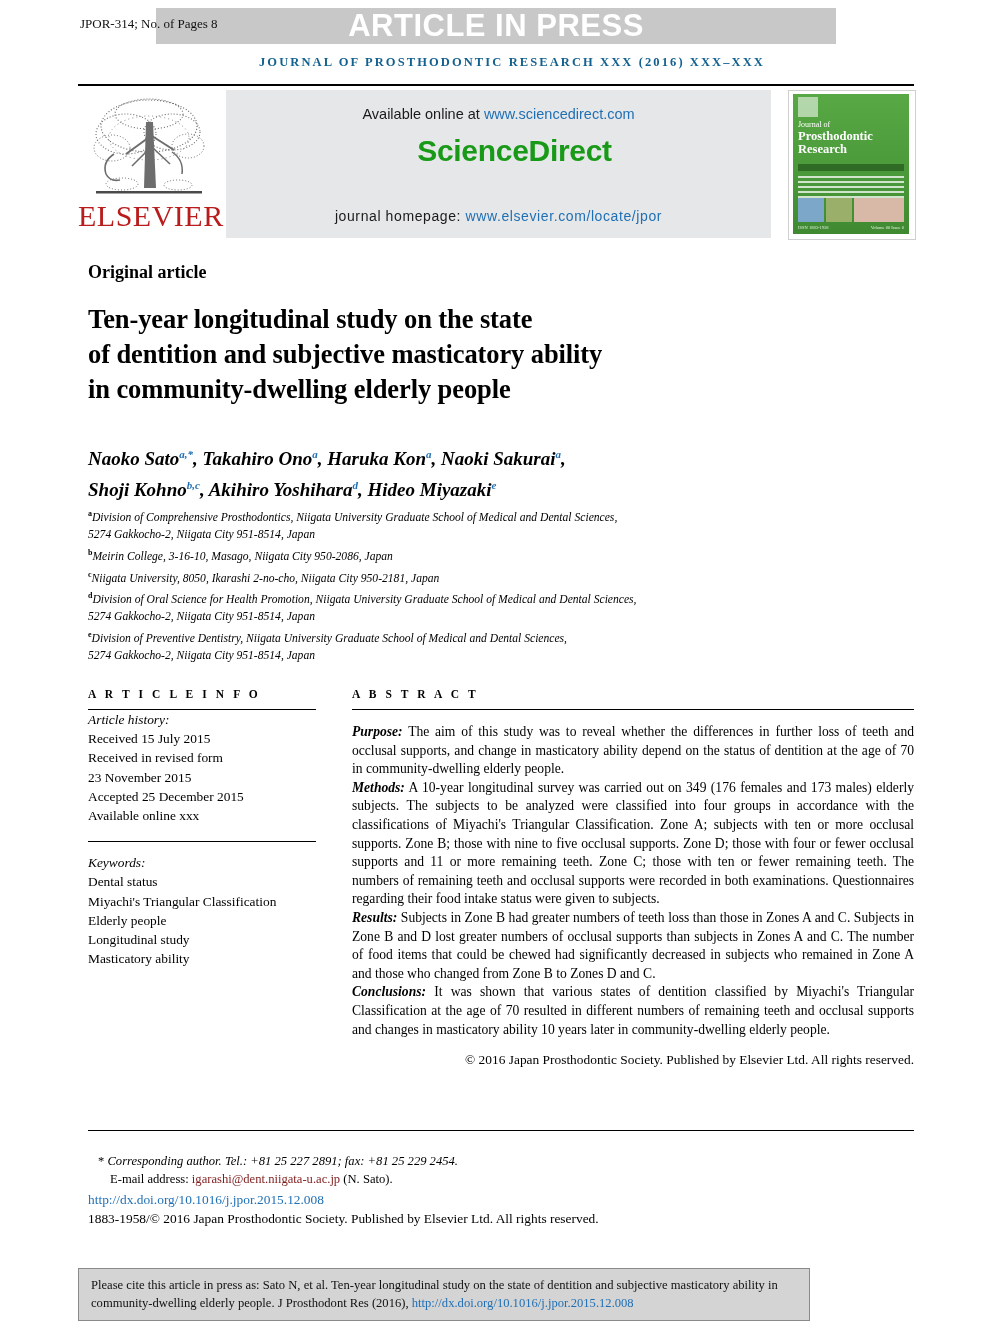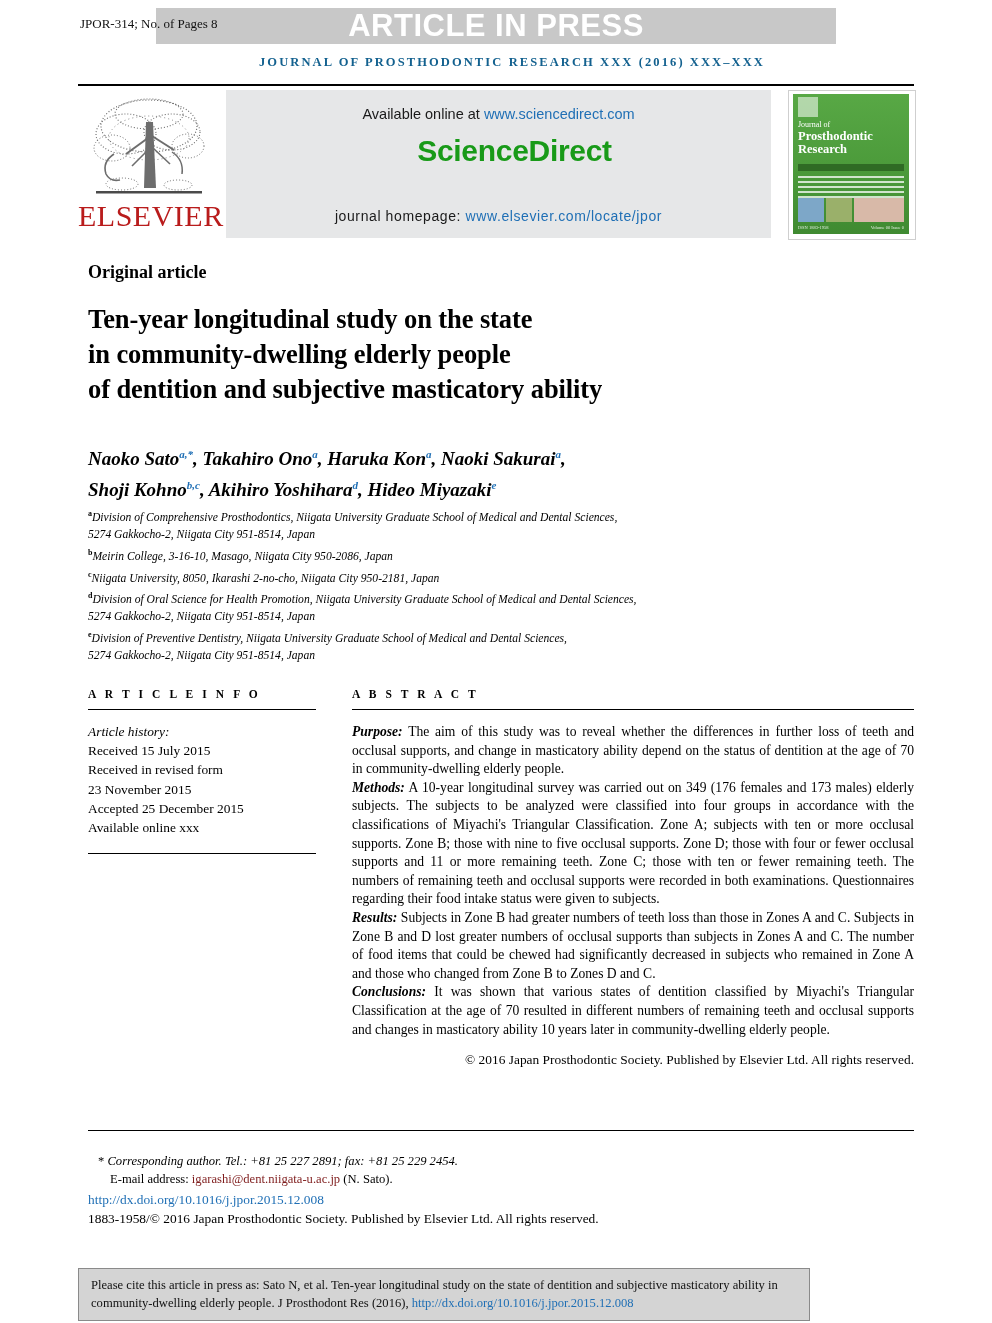--- a/index.html
+++ b/index.html
@@ -304,21 +304,20 @@
     font-weight: bold;
     font-size: 11.5px;
     letter-spacing: 3.1px;
   }
   .hr-thin {
     border: 0;
     border-top: 1px solid #000;
     margin: 9px 0 0 0;
   }
   .info-block {
-    margin-top: 12px;
     font-family: "Liberation Serif", serif;
     font-size: 13.4px;
     line-height: 19.2px;
   }
   .info-block .lead { font-style: italic; }
   .info-rule {
     border: 0;
     border-top: 1px solid #000;
     margin: 16px 0 0 0;
   }
@@ -476,22 +475,22 @@
           <span>Volume 00 Issue 0</span>
         </div>
       </div>
     </div>
   </div>
 
   <div class="art-type">Original article</div>
 
   <div class="title">
     <div>Ten-year longitudinal study on the state</div>
+    <div>of dentition and subjective masticatory ability</div>
     <div>in community-dwelling elderly people</div>
-    <div>of dentition and subjective masticatory ability</div>
   </div>
 
   <div class="authors">
     <div id="author-line-1"><span>Naoko Sato</span><sup>a,*</sup><span>, </span><span>Takahiro Ono</span><sup>a</sup><span>, </span><span>Haruka Kon</span><sup>a</sup><span>, </span><span>Naoki Sakurai</span><sup>a</sup><span>,</span></div>
     <div id="author-line-2"><span>Shoji Kohno</span><sup>b,c</sup><span>, </span><span>Akihiro Yoshihara</span><sup>d</sup><span>, </span><span>Hideo Miyazaki</span><sup>e</sup></div>
   </div>
 
   <div class="affils" id="affils">
       <div><sup>a</sup><span>Division of Comprehensive Prosthodontics, Niigata University Graduate School of Medical and Dental Sciences,</span></div>
       <div><span>5274 Gakkocho-2, Niigata City 951-8514, Japan</span></div>
@@ -510,20 +509,30 @@
       <div class="lead">Article history:</div>
       <div id="history-list">
           <div>Received 15 July 2015</div>
           <div>Received in revised form</div>
           <div>23 November 2015</div>
           <div>Accepted 25 December 2015</div>
           <div>Available online xxx</div>
         </div>
     </div>
     <hr class="info-rule">
+    <div class="kw-block">
+      <div class="lead">Keywords:</div>
+      <div id="keywords-list">
+          <div>Dental status</div>
+          <div>Miyachi's Triangular Classification</div>
+          <div>Elderly people</div>
+          <div>Longitudinal study</div>
+          <div>Masticatory ability</div>
+        </div>
+    </div>
   </div>
 
   <div class="col-abs">
     <div class="sec-head">A B S T R A C T</div>
     <hr class="hr-thin">
     <div class="abs-body">
       <p><span class="lead">Purpose:</span><span> The aim of this study was to reveal whether the differences in further loss of teeth and occlusal supports, and change in masticatory ability depend on the status of dentition at the age of 70 in community-dwelling elderly people.</span></p>
       <p><span class="lead">Methods:</span><span> A 10-year longitudinal survey was carried out on 349 (176 females and 173 males) elderly subjects. The subjects to be analyzed were classified into four groups in accordance with the classifications of Miyachi's Triangular Classification. Zone A; subjects with ten or more occlusal supports. Zone B; those with nine to five occlusal supports. Zone D; those with four or fewer occlusal supports and 11 or more remaining teeth. Zone C; those with ten or fewer remaining teeth. The numbers of remaining teeth and occlusal supports were recorded in both examinations. Questionnaires regarding their food intake status were given to subjects.</span></p>
       <p><span class="lead">Results:</span><span> Subjects in Zone B had greater numbers of teeth loss than those in Zones A and C. Subjects in Zone B and D lost greater numbers of occlusal supports than subjects in Zones A and C. The number of food items that could be chewed had significantly decreased in subjects who remained in Zone A and those who changed from Zone B to Zones D and C.</span></p>
       <p><span class="lead">Conclusions:</span><span> It was shown that various states of dentition classified by Miyachi's Triangular Classification at the age of 70 resulted in different numbers of remaining teeth and occlusal supports and changes in masticatory ability 10 years later in community-dwelling elderly people.</span></p>

